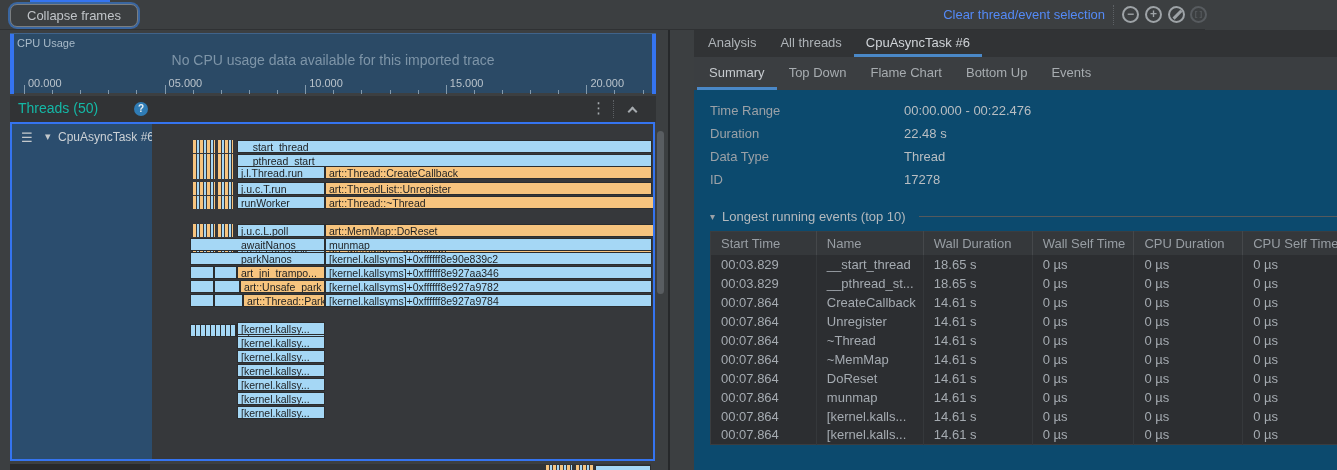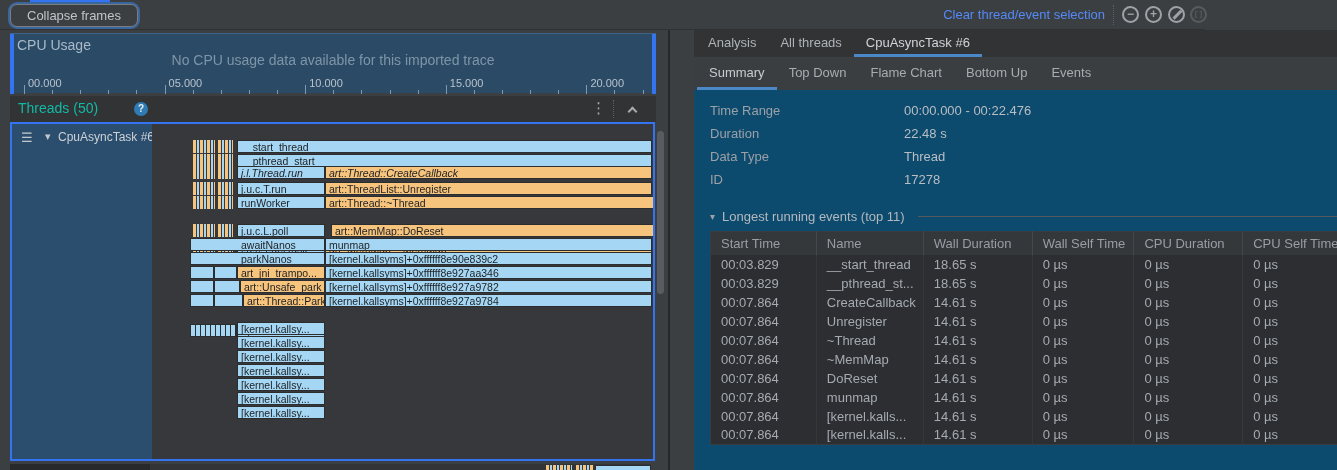--- a/index.html
+++ b/index.html
@@ -15,21 +15,21 @@
   #clear-link { position:absolute; right:100px; top:7px; font-size:13px; color:#548af7; cursor:pointer; }
   #icon-sep { position:absolute; right:91px; top:5px; height:20px; border-left:1px dotted #5d6165; }
   .circ { position:absolute; top:6px; width:17px; height:17px; border:2px solid #9ea3a7; border-radius:50%;
           color:#9ea3a7; font-size:12px; font-weight:bold; text-align:center; line-height:13px; }
   .circ.dim { border-color:#575b5f; color:#575b5f; }
   .slash { position:absolute; left:5.5px; top:1px; width:2.5px; height:11px; background:#9ea3a7; transform:rotate(45deg); }
 
   
   #cpu-panel { position:absolute; left:10px; top:33px; width:646px; height:60px; background:#2b4a66; border-top:1px solid #40638a; }
   .handle { position:absolute; top:0; width:4px; height:60px; background:#3574f0; }
-  #cpu-label { position:absolute; left:7px; top:3px; font-size:14px; color:#a8bac8; }
+  #cpu-label { position:absolute; left:7px; top:3px; font-size:11px; color:#a8bac8; }
   #cpu-msg { position:absolute; left:0; right:0; top:18px; text-align:center; font-size:14px; color:#7e95a8; }
   #ticks { position:absolute; left:14px; top:0; width:632px; height:60px; }
   .tickline { position:absolute; bottom:0; width:1px; background:#8399ab; }
   .ticklabel { position:absolute; bottom:5px; font-size:11px; color:#b9c3cb; white-space:nowrap; }
 
   
   #threads-header { position:absolute; left:10px; top:96px; width:646px; height:26px; background:#313335; }
   #threads-title { position:absolute; left:8px; top:4px; font-size:14px; color:#14b8a6; }
   #help-icon { position:absolute; left:124px; top:6px; width:14px; height:14px; background:#2f7cb5; border-radius:50%;
                color:#e8eef2; font-size:10px; font-weight:bold; text-align:center; line-height:14px; }
@@ -162,21 +162,21 @@
       <div class="frow" style="top: 16px;">
         <div class="seg s" style="left: 41px; width: 22px;"></div>
         <div class="seg s" style="left: 66px; width: 15px;"></div>
         <div class="seg b" style="left: 85px; width: 415px;">__start_thread</div>
       </div>
       <div class="frow" style="top: 30px; text-decoration: underline;">
         <div class="seg s" style="left: 41px; width: 22px;"></div>
         <div class="seg s" style="left: 66px; width: 15px;"></div>
         <div class="seg b" style="left: 85px; width: 415px;">__pthread_start</div>
       </div>
-      <div class="frow" style="top: 42px; font-style: italic;">
+      <div class="frow" style="top: 42px;">
         <div class="seg s" style="left: 41px; width: 22px;"></div>
         <div class="seg s" style="left: 66px; width: 15px;"></div>
         <div class="seg b" style="left: 85px; width: 88px;">j.l.Thread.run</div>
         <div class="seg o" style="left: 173px; width: 327px;">art::Thread::CreateCallback</div>
       </div>
       <div class="frow" style="top: 58px;">
         <div class="seg s" style="left: 41px; width: 22px;"></div>
         <div class="seg s" style="left: 66px; width: 15px;"></div>
         <div class="seg b" style="left: 85px; width: 88px;">j.u.c.T.run</div>
         <div class="seg o" style="left: 173px; width: 327px;">art::ThreadList::Unregister</div>
@@ -190,21 +190,21 @@
       <div class="frow" style="top: 74px; margin-top: 44px;">
         <div class="seg s" style="left: 41px; width: 22px;"></div>
         <div class="seg s" style="left: 66px; width: 15px;"></div>
         <div class="seg b" style="left: 85px; width: 88px;">j.u.c.T.getTask</div>
         <div class="seg o" style="left: 173px; width: 327px;">art::MemMap::~MemMap</div>
       </div>
       <div class="frow" style="top: 100px;">
         <div class="seg s" style="left: 41px; width: 22px;"></div>
         <div class="seg s" style="left: 66px; width: 15px;"></div>
         <div class="seg b" style="left: 85px; width: 88px;">j.u.c.L.poll</div>
-        <div class="seg o" style="left: 179px; width: 389px;">art::MemMap::DoReset</div>
+        <div class="seg o" style="left: 173px; width: 389px;">art::MemMap::DoReset</div>
       </div>
       <div class="frow" style="top: 114px;">
         <div class="seg b" style="left: 38px; width: 135px; padding-left: 50px;">awaitNanos</div>
         <div class="seg b" style="left: 173px; width: 327px;">munmap</div>
       </div>
       <div class="frow" style="top: 128px;">
         <div class="seg b" style="left: 38px; width: 135px; padding-left: 50px;">parkNanos</div>
         <div class="seg b" style="left: 173px; width: 327px;">[kernel.kallsyms]+0xffffff8e90e839c2</div>
       </div>
       <div class="frow" style="top: 142px;">
@@ -294,21 +294,21 @@
         <div class="sumvalue">Thread</div>
       </div>
       <div class="sumrow">
         <div class="sumlabel">ID</div>
         <div class="sumvalue">17278</div>
       </div>
     </div>
 
   <div id="events-header">
     <span id="events-arrow">▾</span>
-    <span id="events-title">Longest running events (top 11)</span>
+    <span id="events-title">Longest running events (top 10)</span>
     <span id="events-rule"></span>
   </div>
 
   <table id="events-table">
     <thead>
         <tr>
           <th style="width: 106px;">Start Time</th>
           <th style="width: 107px;">Name</th>
           <th style="width: 109px;">Wall Duration</th>
           <th style="width: 102px;">Wall Self Time</th>

